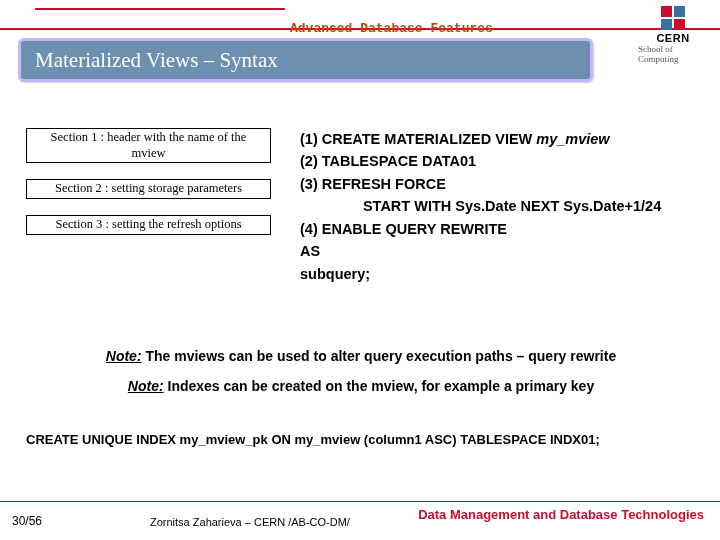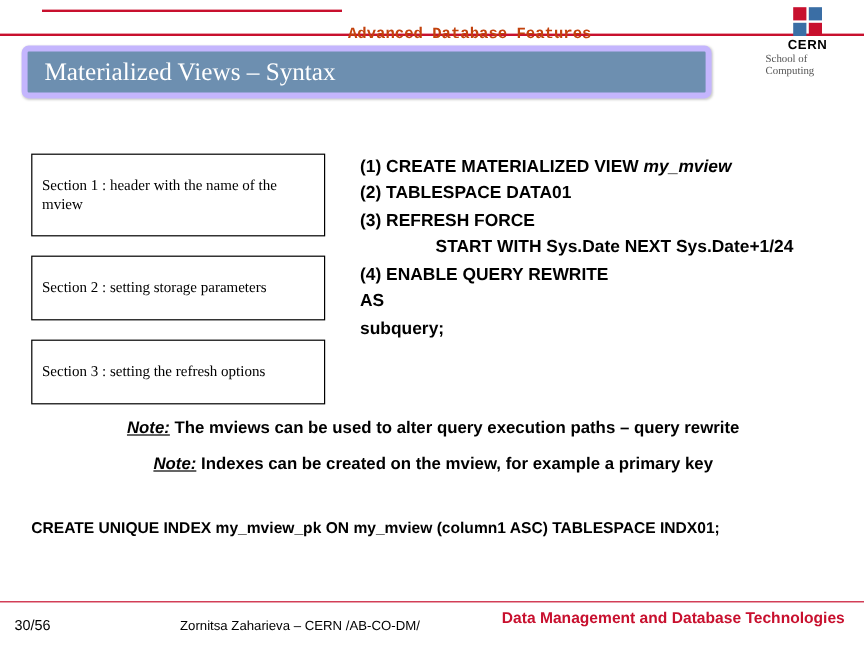--- a/index.html
+++ b/index.html
@@ -63,44 +63,45 @@
     font-size: 9px;
     color: #555;
   }
   .title-box {
     position: absolute;
     top: 38px;
     left: 18px;
     width: 575px;
     height: 44px;
     background: #6d8fb0;
-    border: 5px solid #c4b5fd;
+    border: 3px solid #c4b5fd;
     border-radius: 6px;
     display: flex;
     align-items: center;
     padding-left: 14px;
     box-shadow: 1px 1px 2px rgba(0,0,0,0.2);
   }
   .title-box span {
     color: #fff;
     font-size: 21px;
     font-family: Georgia, serif;
   }
   .sections {
     position: absolute;
     top: 128px;
     left: 26px;
     width: 245px;
   }
   .section-box {
     border: 1px solid #000;
-    padding: 18px 8px;
+    padding: 1px 8px;
     margin-bottom: 16px;
     font-size: 12.5px;
     font-family: Georgia, serif;
+    text-align: center;
     line-height: 1.25;
   }
   .code-block {
     position: absolute;
     top: 128px;
     left: 300px;
     width: 400px;
     font-family: Arial, sans-serif;
     font-size: 14.5px;
     font-weight: bold;

